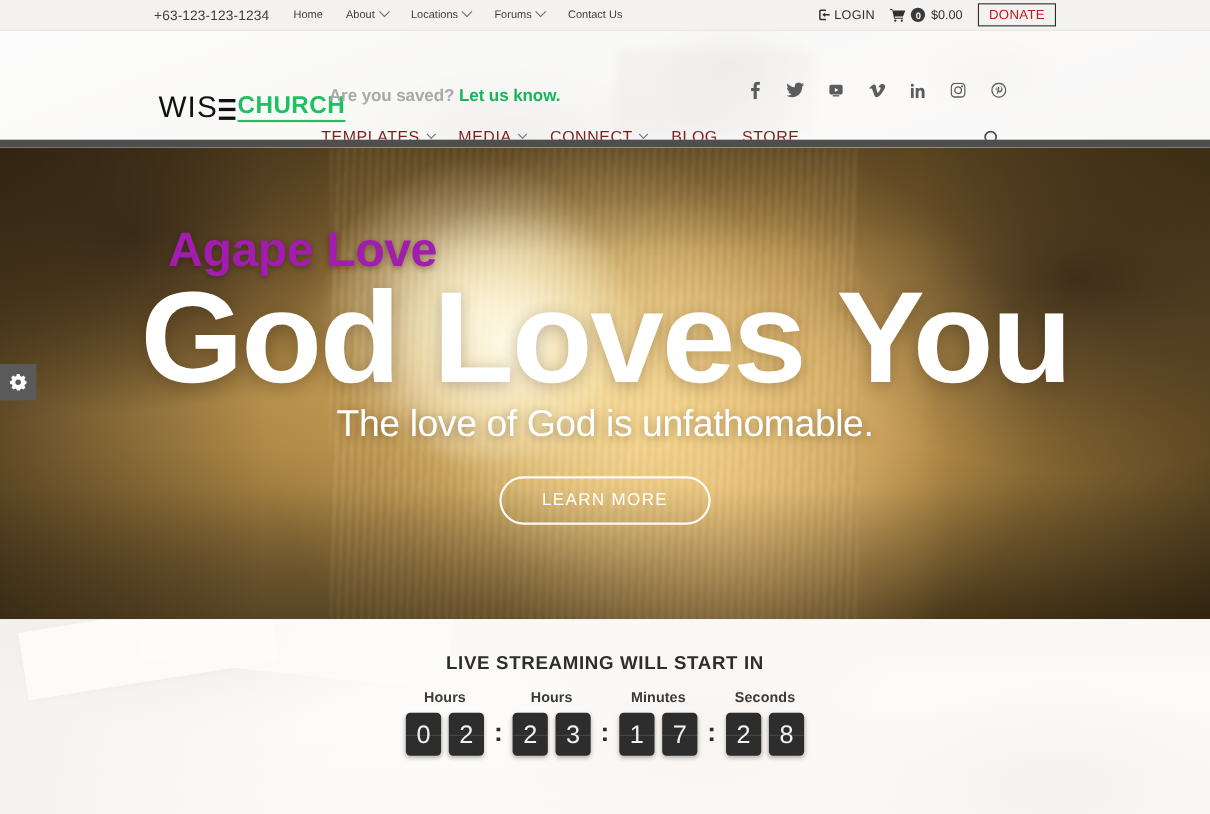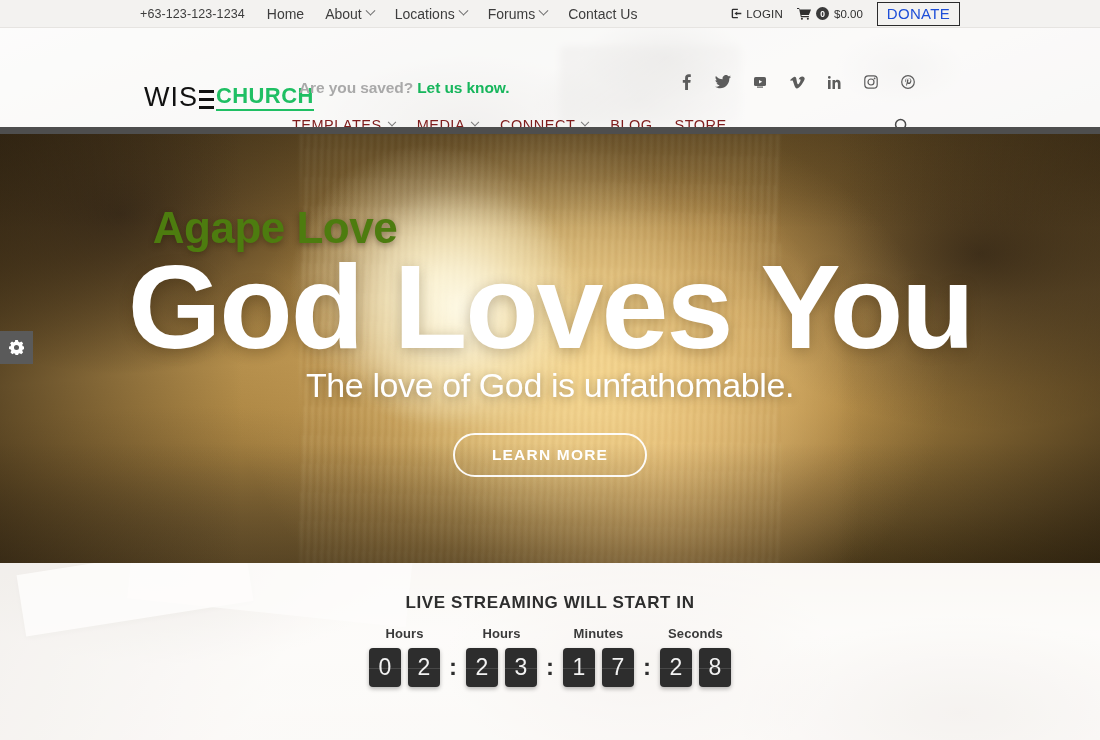--- a/index.html
+++ b/index.html
@@ -24,21 +24,21 @@
   .topbar-inner {
     width: 1100px; height: 28px;
     display: flex; align-items: center;
     padding: 0 140px;
     justify-content: space-between;
   }
   .tb-left { display: flex; align-items: center; gap: 22px; }
   .tb-phone { font-size: 12.5px; color: #3d3d3d; letter-spacing: .1px; }
   .tb-nav { display: flex; align-items: center; gap: 21px; }
   .tb-link {
-    font-size: 14px; color: #3d3d3d; display: flex; align-items: center; gap: 4px;
+    font-size: 10px; color: #3d3d3d; display: flex; align-items: center; gap: 4px;
     cursor: pointer; white-space: nowrap;
   }
   .caret {
     display: inline-block; width: 7px; height: 7px;
     border-right: 1.4px solid #6d6d6d; border-bottom: 1.4px solid #6d6d6d;
     transform: rotate(45deg) translate(-2px,-2px); margin-left: 1px;
   }
   .tb-right { display: flex; align-items: center; gap: 14px; }
   .tb-login {
     font-size: 11.5px; color: #2f2f2f; display: flex; align-items: center; gap: 4px;
@@ -46,21 +46,21 @@
   }
   .login-ico { font-size: 11px; display:inline-block; transform: scaleX(-1); }
   .tb-cart { display: flex; align-items: center; gap: 5px; font-size: 11.5px; color: #2f2f2f; cursor: pointer; }
   .cart-badge {
     display: inline-flex; align-items: center; justify-content: center;
     width: 13px; height: 13px; border-radius: 50%;
     background: #3a3a3a; color: #fff; font-size: 8.5px; font-weight: bold;
   }
   .donate-btn {
     border: 1.6px solid #2b2b2b; background: transparent;
-    padding: 2px 9px 3px; font-size: 15px; color: #1d4ed8;
+    padding: 2px 9px 3px; font-size: 12px; color: #b91c1c;
     letter-spacing: .3px; cursor: pointer; font-family: inherit;
   }
 
   
   .header {
     position: relative; height: 99px; overflow: hidden;
     background: #f0efed;
   }
   .header-photo {
     position: absolute; inset: 0;
@@ -164,21 +164,21 @@
     background:
       linear-gradient(to right, rgba(28,20,10,.55) 0%, rgba(28,20,10,0) 22%, rgba(28,20,10,0) 76%, rgba(28,20,10,.48) 100%),
       linear-gradient(to bottom, rgba(25,18,8,.30) 0%, rgba(25,18,8,0) 22%, rgba(25,18,8,0) 72%, rgba(25,18,8,.38) 100%);
   }
   .hero-content {
     position: absolute; inset: 0; z-index: 6;
     display: flex; flex-direction: column; align-items: center;
   }
   .hero-kicker {
     margin-top: 72px;
-    font-size: 44px; font-weight: bold; color: #4d7c0f;
+    font-size: 44px; font-weight: bold; color: #a21caf;
     letter-spacing: -.5px; line-height: 1;
     text-shadow: 0 2px 6px rgba(40,26,8,.45);
     align-self: center; transform: translateX(-275px);
   }
   .hero-title {
     margin-top: -2px;
     font-size: 118px; font-weight: bold; color: #fff;
     line-height: 1.0; letter-spacing: -2px;
     transform: scaleX(1.02);
     text-shadow: 0 3px 14px rgba(60,40,12,.30);
@@ -186,21 +186,21 @@
   .hero-sub {
     font-size: 34px; color: #fff; font-weight: 400; letter-spacing: -.4px;
     text-shadow: 0 2px 9px rgba(50,34,12,.40);
   }
   .hero-btn {
     margin-top: 28px;
     border: 2px solid rgba(255,255,255,.95);
     border-radius: 22px;
     background: transparent;
     color: #fff; font-size: 15.5px; letter-spacing: 1.2px;
-    padding: 11px 37px; cursor: pointer; font-family: inherit; font-weight: bold;
+    padding: 11px 37px; cursor: pointer; font-family: inherit;
   }
   .gear-tab {
     position: absolute; left: 0; top: 197px; z-index: 10;
     width: 33px; height: 33px;
     background: #5a5a5a;
     display: flex; align-items: center; justify-content: center;
     cursor: pointer;
   }
 
   

